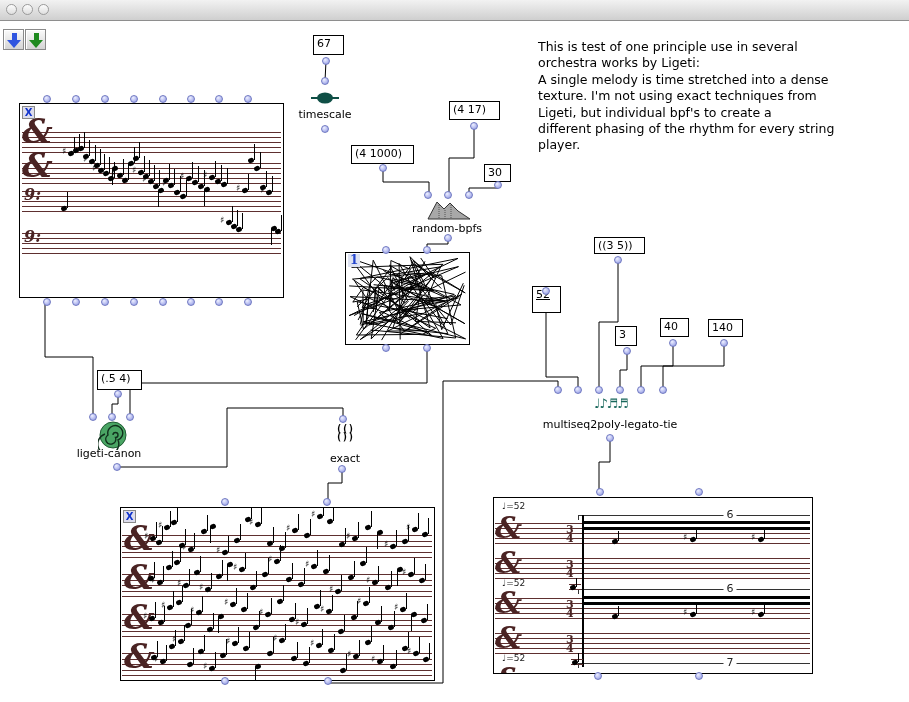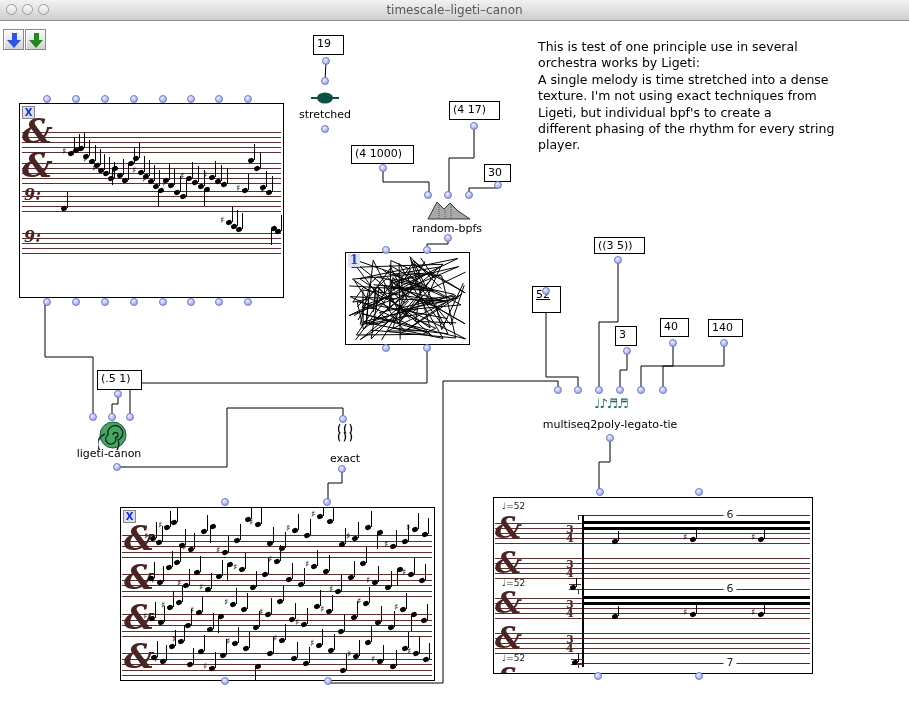--- a/index.html
+++ b/index.html
@@ -79,21 +79,21 @@
       <polyline points="627,351 627,370 620,370 620,390" fill="none" stroke="#000000" stroke-width="1"></polyline>
       <polyline points="673,343 673,366 641,366 641,390" fill="none" stroke="#000000" stroke-width="1"></polyline>
       <polyline points="724,343 724,366 663,366 663,390" fill="none" stroke="#000000" stroke-width="1"></polyline>
       <polyline points="610,438 610,462 599,462 599,492" fill="none" stroke="#000000" stroke-width="1"></polyline>
     </svg>
 
   <svg class="objicon" style="left:311px;top:92px" width="28" height="12">
     <line x1="0" y1="6" x2="28" y2="6" stroke="#0f4f46" stroke-width="2"></line>
     <ellipse cx="14" cy="6" rx="8" ry="5.5" fill="#0f4f46"></ellipse>
   </svg>
-  <div class="objlabel" style="left:325px;top:108px">stretched</div>
+  <div class="objlabel" style="left:325px;top:108px">timescale</div>
 
   <svg class="objicon" style="left:426px;top:199px" width="46" height="22">
     <polygon points="2,20 11,3 18,10 24,4 32,12 44,20" fill="#a8a8a8" stroke="#333" stroke-width="1"></polygon>
     <line x1="13" y1="6" x2="13" y2="20" stroke="#555" stroke-dasharray="1,1"></line>
     <line x1="19" y1="11" x2="19" y2="20" stroke="#555" stroke-dasharray="1,1"></line>
     <line x1="25" y1="6" x2="25" y2="20" stroke="#555" stroke-dasharray="1,1"></line>
   </svg>
   <div class="objlabel" style="left:447px;top:222px">random-bpfs</div>
 
   <div id="bpf-box">
@@ -143,25 +143,25 @@
   <div id="multiseq-icon" style="left:594px;top:396px">♩♪♬♬</div>
   <div class="objlabel" style="left:610px;top:418px">multiseq2poly-legato-tie</div>
 
   <div id="comment">This is test of one principle use in several
 orchestra works by Ligeti:
 A single melody is time stretched into a dense
 texture. I'm not using exact techniques from
 Ligeti, but individual bpf's to create a
 different phasing of the rhythm for every string
 player.</div>
-<div class="vbox" style="left: 313px; top: 35px; width: 31px; height: 20px;">19</div>
+<div class="vbox" style="left: 313px; top: 35px; width: 31px; height: 20px;">67</div>
     <div class="vbox" style="left: 449px; top: 101px; width: 51px; height: 19px;">(4 17)</div>
     <div class="vbox" style="left: 351px; top: 145px; width: 63px; height: 19px;">(4 1000)</div>
     <div class="vbox" style="left: 484px; top: 164px; width: 27px; height: 18px;">30</div>
-    <div class="vbox" style="left: 97px; top: 370px; width: 45px; height: 20px;">(.5 1)</div>
+    <div class="vbox" style="left: 97px; top: 370px; width: 45px; height: 20px;">(.5 4)</div>
     <div class="vbox" style="left: 532px; top: 286px; width: 29px; height: 27px; text-decoration: underline;">52</div>
     <div class="vbox" style="left: 594px; top: 237px; width: 51px; height: 17px;">((3 5))</div>
     <div class="vbox" style="left: 615px; top: 326px; width: 22px; height: 20px;">3</div>
     <div class="vbox" style="left: 660px; top: 318px; width: 29px; height: 19px;">40</div>
     <div class="vbox" style="left: 708px; top: 319px; width: 35px; height: 18px;">140</div>
     <div class="score" style="left: 19px; top: 103px; width: 263px; height: 193px;">
       <div class="xbadge" style="left: 2px; top: 2px;">X</div>
       <div class="staff-line" style="left: 2px; top: 28px; width: 259px;"></div>
       <div class="staff-line" style="left: 2px; top: 33px; width: 259px;"></div>
       <div class="staff-line" style="left: 2px; top: 38px; width: 259px;"></div>
@@ -680,21 +680,20 @@
     <div class="port" style="left: 596px; top: 488px;"></div>
     <div class="port" style="left: 695px; top: 488px;"></div>
     <div class="port" style="left: 594px; top: 672px;"></div>
     <div class="port" style="left: 695px; top: 672px;"></div>
   </div>
 
 <div id="titlebar">
   <div class="tl-circle" style="left:6px"></div>
   <div class="tl-circle" style="left:22px"></div>
   <div class="tl-circle" style="left:38px"></div>
-  <div id="win-title">timescale–ligeti–canon</div>
 </div>
 
 <div class="toolbtn" style="left:3px">
   <div class="arrow-shaft" style="background:#2f55e0"></div>
   <div class="arrow-head" style="border-top-color:#2f55e0"></div>
 </div>
 <div class="toolbtn" style="left:25px">
   <div class="arrow-shaft" style="background:#1e8a1e"></div>
   <div class="arrow-head" style="border-top-color:#1e8a1e"></div>
 </div>

